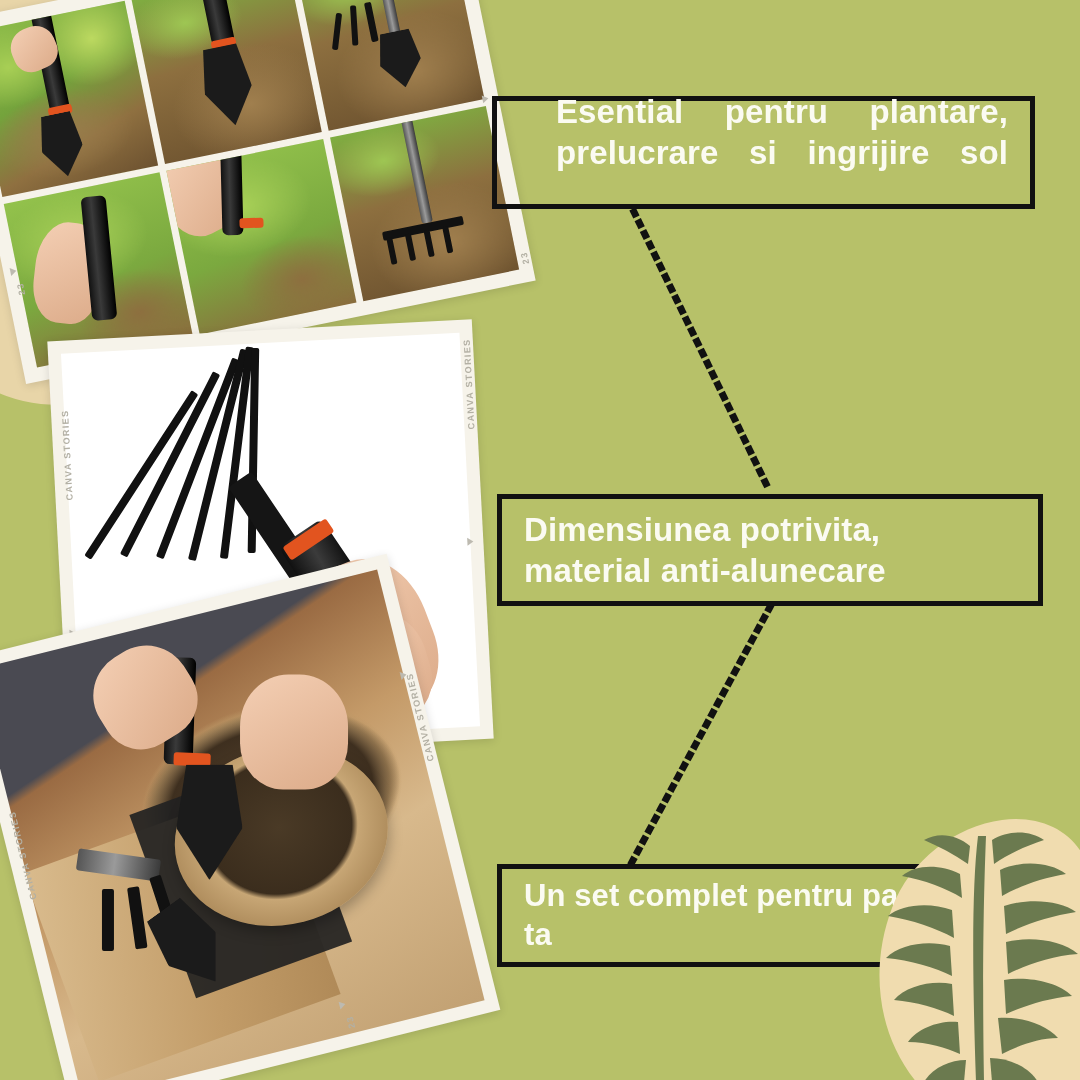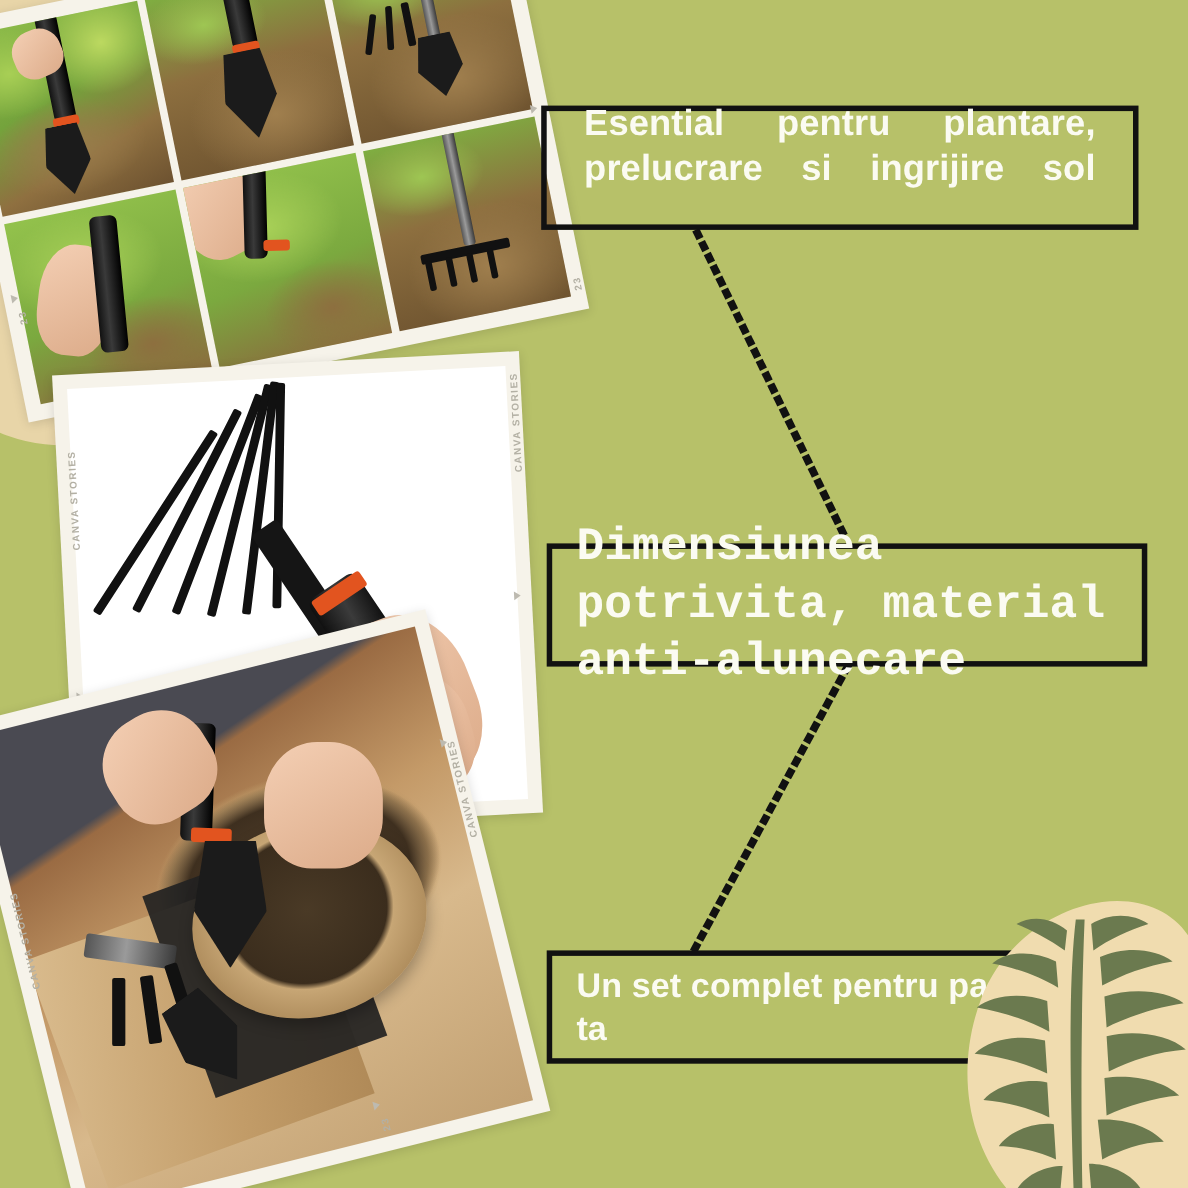--- a/index.html
+++ b/index.html
@@ -137,25 +137,25 @@
     border:5px solid #111;
     background:transparent;
     display:flex; align-items:center;
   }
   .textbox p{
     color:#fbfbf2; font-weight:700; line-height:1.25;
     letter-spacing:.1px;
     font-family:"Liberation Sans", sans-serif;
   }
   #textbox-1{ left:492px; top:96px;  width:543px; height:113px; }
-  #textbox-1 p{ font-size:33px; text-align:justify; padding:0 34px; width:100%; }
+  #textbox-1 p{ font-size:33px; text-align:justify; padding:0 22px; width:100%;margin-left:37px; }
   #textbox-1 p::after{ content:""; display:inline-block; width:100%; }
 
   #textbox-2{ left:497px; top:494px; width:546px; height:112px; }
-  #textbox-2 p{ font-size:42px; padding:0 22px;font-family:Liberation Mono, monospace; }
+  #textbox-2 p{ font-size:33px; padding:0 22px; }
 
   #textbox-3{ left:497px; top:864px; width:546px; height:103px; }
   #textbox-3 p{ font-size:31px; padding:0 22px; }
 
   
   .connector{ position:absolute; pointer-events:none; }
 
   
   #leaf-decoration{ position:absolute; left:852px; top:816px; width:240px; height:270px; }
 </style>

